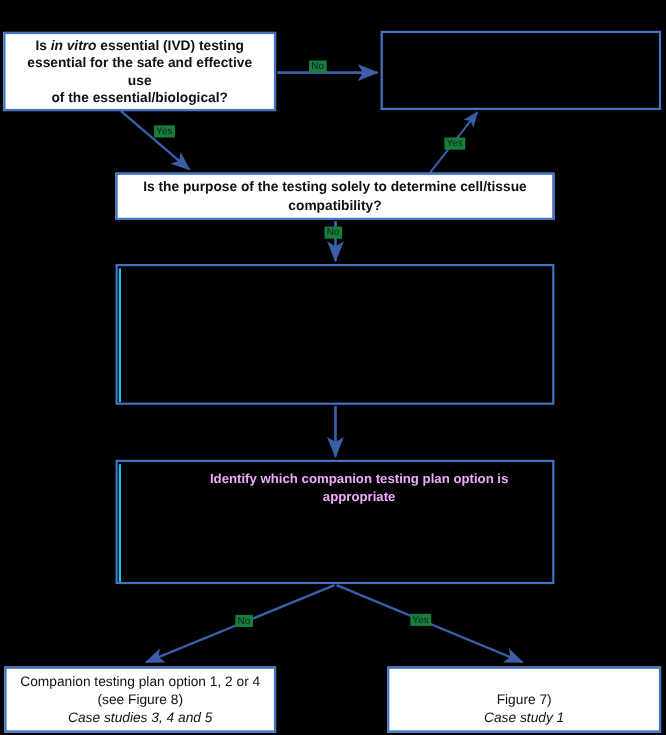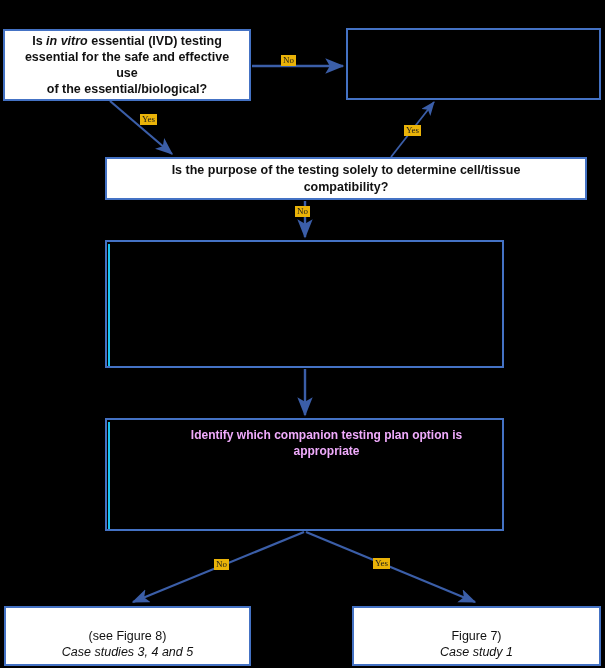--- a/index.html
+++ b/index.html
@@ -66,35 +66,35 @@
     position: absolute;
     left: 1px; top: 2px; bottom: 0px;
     width: 2px;
     background: #18C3F0;
   }
   .italic { font-style: italic; text-align: center; }
 
   
   #node-ivd          { left: 3px;   top: 29px;  width: 248px; height: 72px;  font-size: 12.5px; font-weight: bold; }
   #node-not-companion{ left: 346px; top: 28px;  width: 255px; height: 72px;  font-size: 12.5px; font-weight: bold; }
-  #node-celltissue   { left: 105px; top: 157px; width: 482px; height: 43px;  font-size: 12.5px; font-weight: bold; }
+  #node-celltissue   { left: 105px; top: 157px; width: 399px; height: 43px;  font-size: 12.5px; font-weight: bold; }
   #node-considerations{left: 105px; top: 240px; width: 399px; height: 128px; font-size: 12px;  font-weight: bold; }
   #node-identify     { left: 105px; top: 418px; width: 399px; height: 113px; font-size: 12px;  font-weight: bold; }
   #node-option124    { left: 4px;   top: 606px; width: 247px; height: 60px;  font-size: 12.5px; }
   #node-option3      { left: 352px; top: 606px; width: 249px; height: 60px;  font-size: 12.5px; }
 
   
   .edge-label {
     position: absolute;
-    background: #eab308;
+    background: #15803d;
     color: #1a1a1a;
     font-size: 9px;
     line-height: 11px;
     padding: 0 2px;
-    font-family: Liberation Serif, serif;
+    font-family: Liberation Sans, sans-serif;
     white-space: nowrap;
   }
   #lbl-no-top     { left: 281px; top: 55px; }
   #lbl-yes-left   { left: 140px; top: 114px; }
   #lbl-yes-right  { left: 404px; top: 125px; }
   #lbl-no-mid     { left: 295px; top: 206px; }
   #lbl-no-bottom  { left: 214px; top: 559px; }
   #lbl-yes-bottom { left: 373px; top: 558px; }
 </style>
 </head>
@@ -156,21 +156,21 @@
   <div class="node dark cyanedge" id="node-considerations">
     <span class="txt"></span>
   </div>
 
   <div class="node dark cyanedge" id="node-identify">
     <span class="txt">Identify which companion testing plan option is appropriate</span>
   </div>
 
   <div class="node light" id="node-option124">
     <span class="txt">
-      <br>
+      <span>Companion testing plan option 1, 2 or 4</span><br>
       <span>(see Figure 8)</span><br>
       <span class="italic">Case studies 3, 4 and 5</span>
     </span>
   </div>
 
   <div class="node light" id="node-option3">
     <span class="txt">
       <br>
       <span>Figure 7)</span><br>
       <span class="italic">Case study 1</span>

